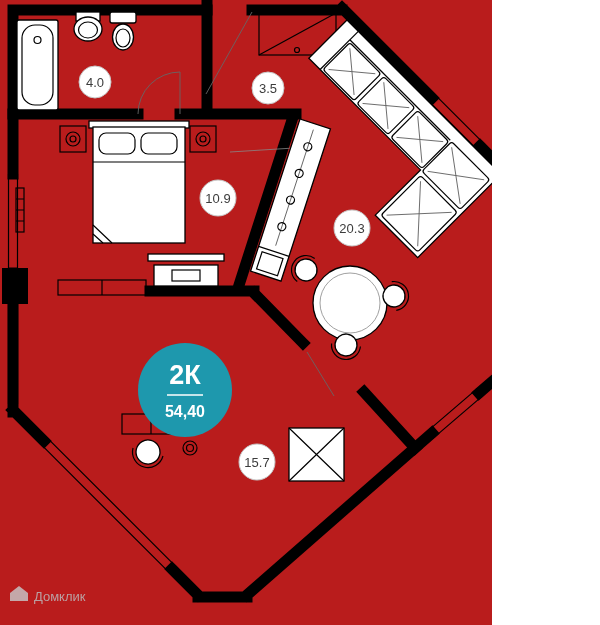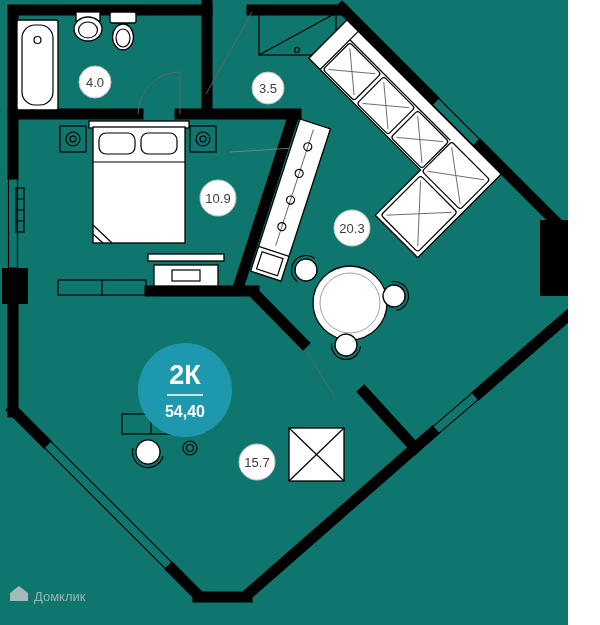--- a/index.html
+++ b/index.html
@@ -1,16 +1,16 @@
 <!DOCTYPE html>
 <html><head>
 <meta charset="utf-8">
 <style>
   html,body{margin:0;padding:0;background:#fff;}
-  .stage{width:568px;height:625px;position:relative;background:#0f766e;overflow:hidden;
+  .stage{width:492px;height:625px;position:relative;background:#b91c1c;overflow:hidden;
          font-family:"Liberation Sans",sans-serif;}
   svg{display:block;}
   .wall{stroke:#000;fill:none;stroke-width:11;stroke-linecap:square;}
   .win{stroke:#000;fill:none;stroke-width:1.2;}
   .furn{stroke:#000;fill:#fff;stroke-width:1.3;}
   .furnn{stroke:#000;fill:none;stroke-width:1.2;}
   .hair{stroke:#666;fill:none;stroke-width:0.9;}
   .lead{stroke:#888;fill:none;stroke-width:0.8;}
   .lblc{fill:#fff;stroke:#c6c6c6;stroke-width:1;}
   .lblt{font-family:"Liberation Sans",sans-serif;font-size:13px;fill:#3c3c3c;text-anchor:middle;}

